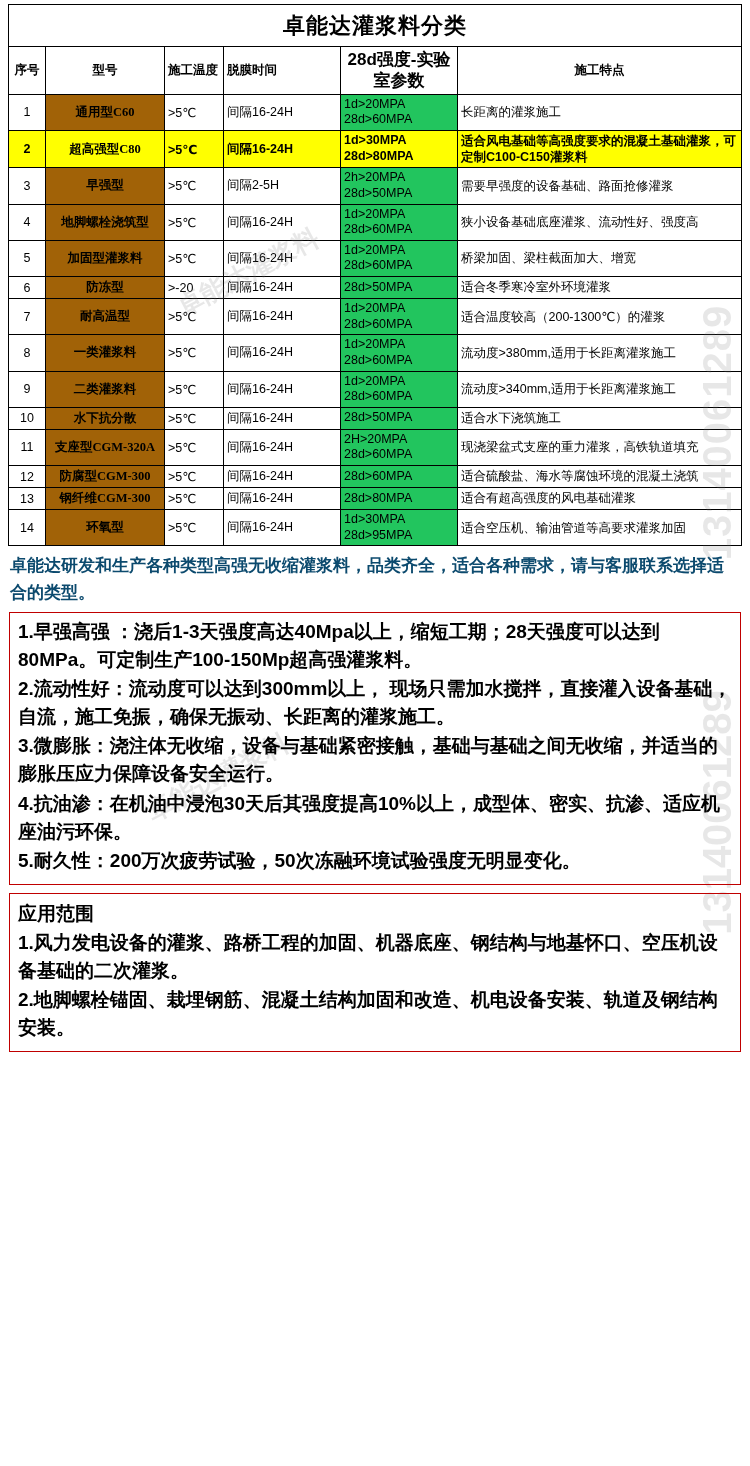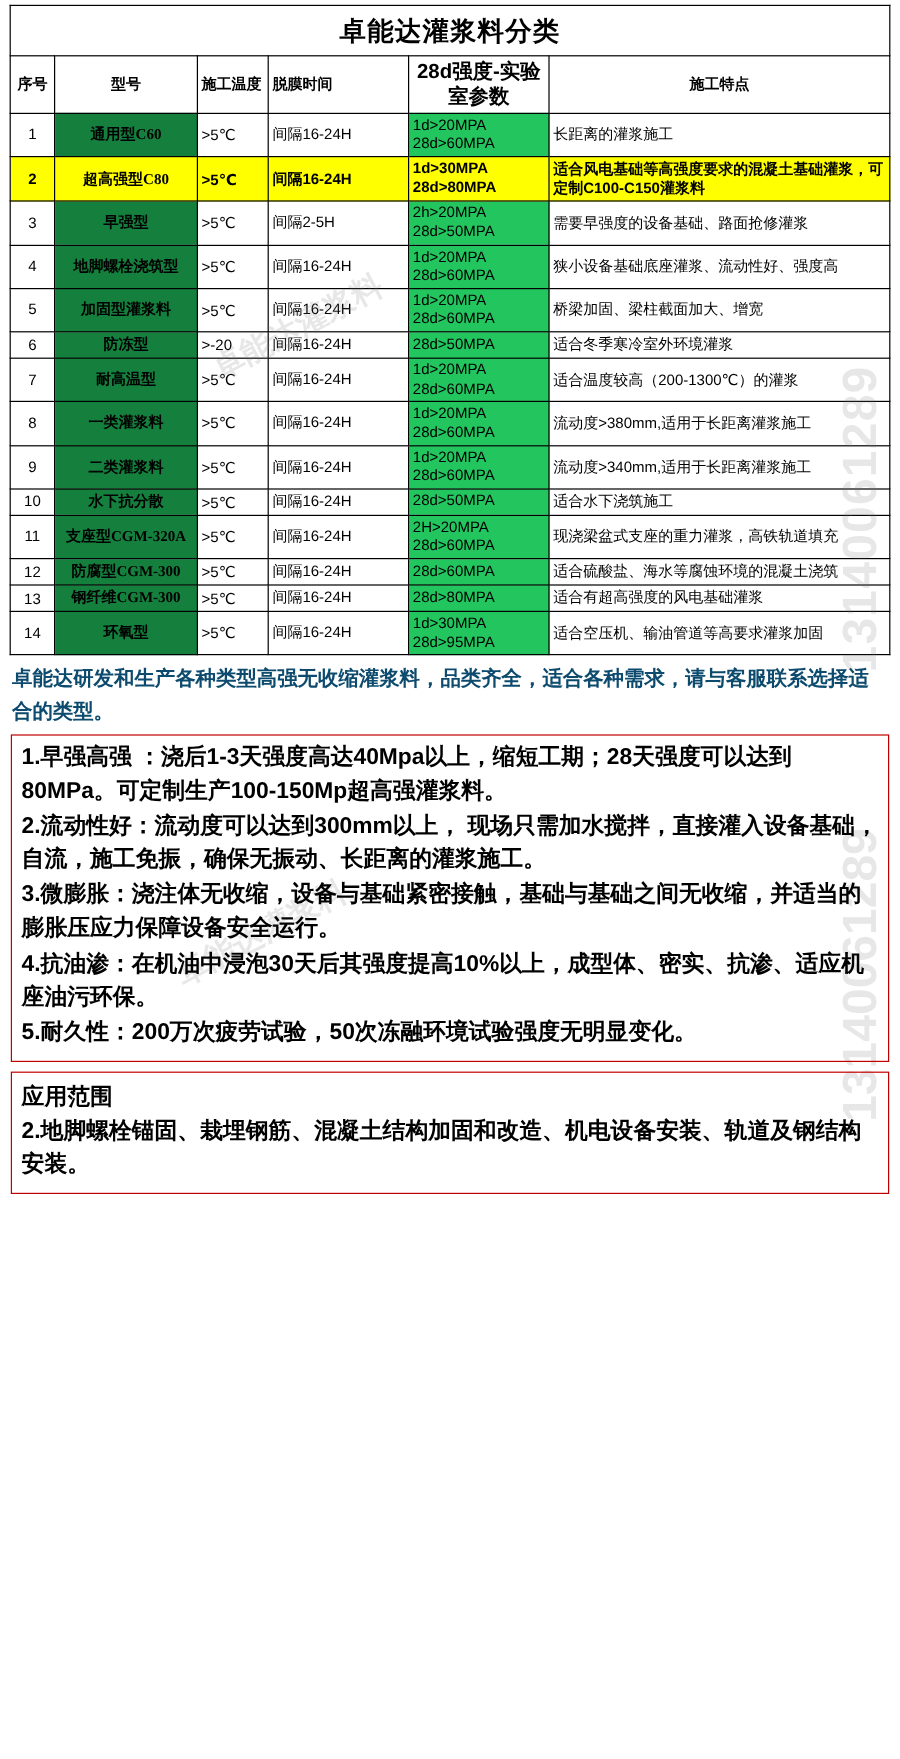--- a/index.html
+++ b/index.html
@@ -64,21 +64,21 @@
     height: 40px;
     line-height: 1.15;
   }
   .c-idx   { width: 30px;  text-align: center; font-size: 13px; }
   .c-model { width: 112px; text-align: center; font-size: 13px; font-weight: bold; font-family: Liberation Serif, serif;}
   .c-temp  { width: 52px;  text-align: left; font-size: 12.5px; margin-top: 22px;}
   .c-time  { width: 110px; text-align: left;  font-size: 12.5px; padding-left:5px;}
   .c-str   { width: 110px; font-size: 10.5px; line-height: 1.25; padding-left: 4px;}
   .c-feat  { font-size: 12.5px; line-height: 1.3; padding-left: 5px; margin-left: 40px;}
 
-  .bg-blue   { background: #15803d; }
+  .bg-blue   { background: #a16207; }
   .bg-peach  { background: #22c55e; }
   .bg-white  { background: #ffffff; }
 
   tr.highlight td { background: #ffff00; font-weight: bold; }
   tr.highlight .c-feat { font-weight: bold; }
 
   
   .notice {
     margin: 7px 10px 6px 10px;
     font-size: 17px;
@@ -291,17 +291,18 @@
         <p>2.流动性好：流动度可以达到300mm以上， 现场只需加水搅拌，直接灌入设备基础，自流，施工免振，确保无振动、长距离的灌浆施工。</p>
         <p>3.微膨胀：浇注体无收缩，设备与基础紧密接触，基础与基础之间无收缩，并适当的膨胀压应力保障设备安全运行。</p>
         <p>4.抗油渗：在机油中浸泡30天后其强度提高10%以上，成型体、密实、抗渗、适应机座油污环保。</p>
         <p>5.耐久性：200万次疲劳试验，50次冻融环境试验强度无明显变化。</p>
       </div>
   </div>
 
   <div class="box">
     <h3>应用范围</h3>
     <div id="scope-list">
+        <p>1.风力发电设备的灌浆、路桥工程的加固、机器底座、钢结构与地基怀口、空压机设备基础的二次灌浆。</p>
         <p>2.地脚螺栓锚固、栽埋钢筋、混凝土结构加固和改造、机电设备安装、轨道及钢结构安装。</p>
       </div>
   </div>
 
 </div>
 
 </body></html>

